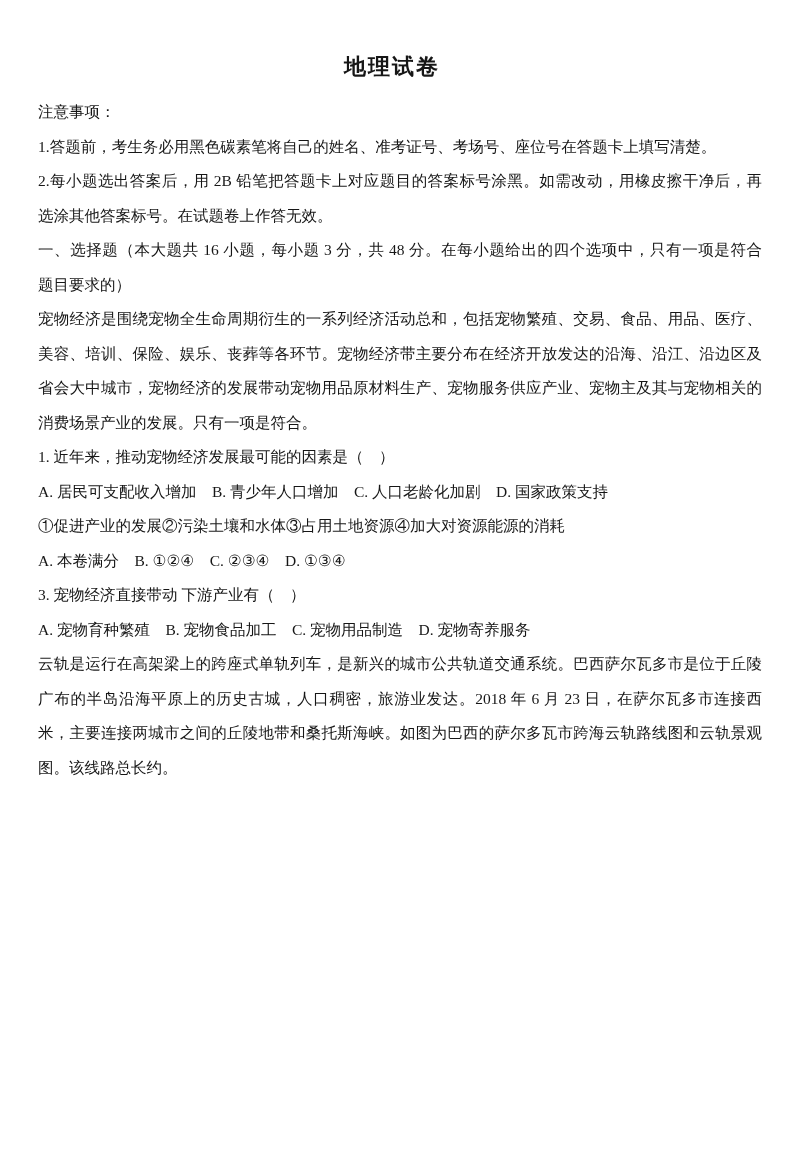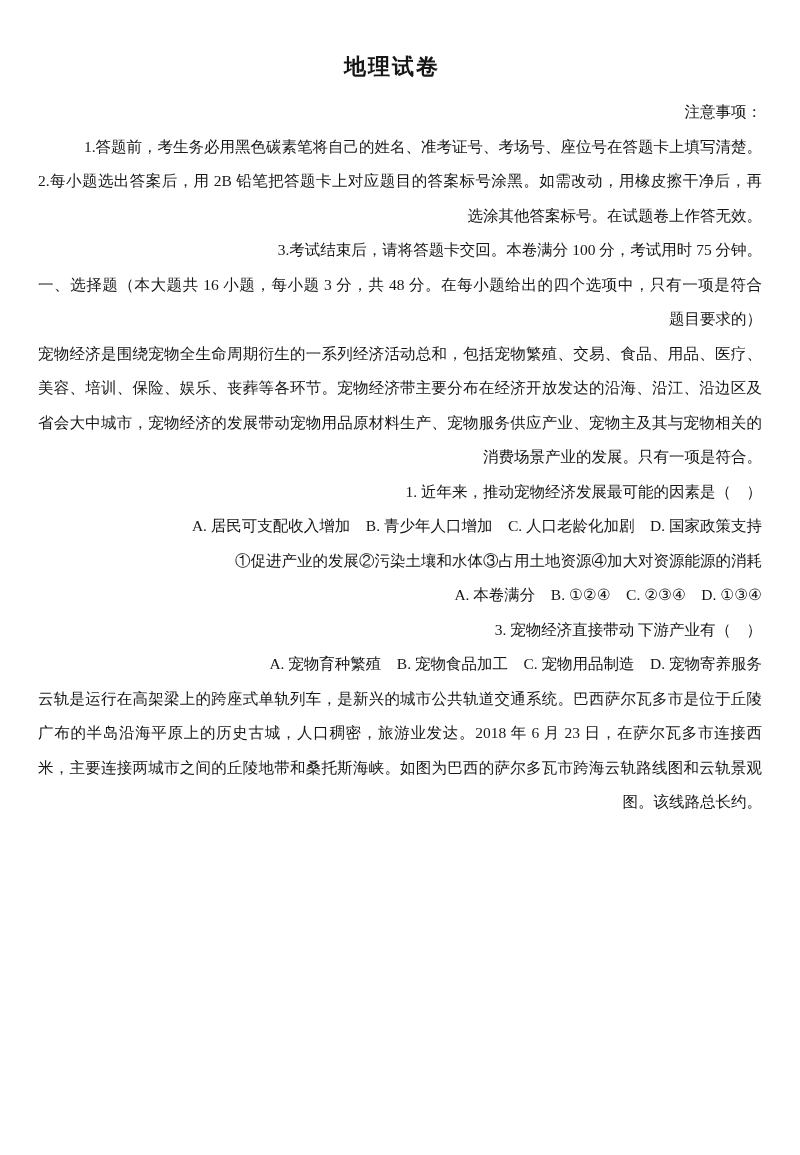--- a/index.html
+++ b/index.html
@@ -31,41 +31,40 @@
   .lines {
     position: absolute;
     top: 95px;
     left: 38px;
     width: 724px;
   }
   .line {
     height: 34.5px;
     line-height: 34.5px;
     font-size: 15.5px;
-    text-align: right;
+    text-align: left;
     overflow: hidden;
     white-space: nowrap;
   }
   .line.j {
     white-space: normal;
     text-align: justify;
     text-align-last: justify;
   }
 </style>
 </head>
 <body>
 
 <div class="page">
   <h1 class="doc-title">地理试卷</h1>
   <div class="lines">
       <div class="line">注意事项：</div>
       <div class="line">1.答题前，考生务必用黑色碳素笔将自己的姓名、准考证号、考场号、座位号在答题卡上填写清楚。</div>
       <div class="line j">2.每小题选出答案后，用 2B 铅笔把答题卡上对应题目的答案标号涂黑。如需改动，用橡皮擦干净后，再</div>
       <div class="line">选涂其他答案标号。在试题卷上作答无效。</div>
-      <div class="line">3.考试结束后，请将答题卡交回。本卷满分 100 分，考试用时 75 分钟。</div>
       <div class="line j">一、选择题（本大题共 16 小题，每小题 3 分，共 48 分。在每小题给出的四个选项中，只有一项是符合</div>
       <div class="line">题目要求的）</div>
       <div class="line j">宠物经济是围绕宠物全生命周期衍生的一系列经济活动总和，包括宠物繁殖、交易、食品、用品、医疗、</div>
       <div class="line j">美容、培训、保险、娱乐、丧葬等各环节。宠物经济带主要分布在经济开放发达的沿海、沿江、沿边区及</div>
       <div class="line j">省会大中城市，宠物经济的发展带动宠物用品原材料生产、宠物服务供应产业、宠物主及其与宠物相关的</div>
       <div class="line">消费场景产业的发展。只有一项是符合。</div>
       <div class="line">1. 近年来，推动宠物经济发展最可能的因素是（　）</div>
       <div class="line">A. 居民可支配收入增加　B. 青少年人口增加　C. 人口老龄化加剧　D. 国家政策支持</div>
       <div class="line">①促进产业的发展②污染土壤和水体③占用土地资源④加大对资源能源的消耗</div>
       <div class="line">A. 本卷满分　B. ①②④　C. ②③④　D. ①③④</div>

